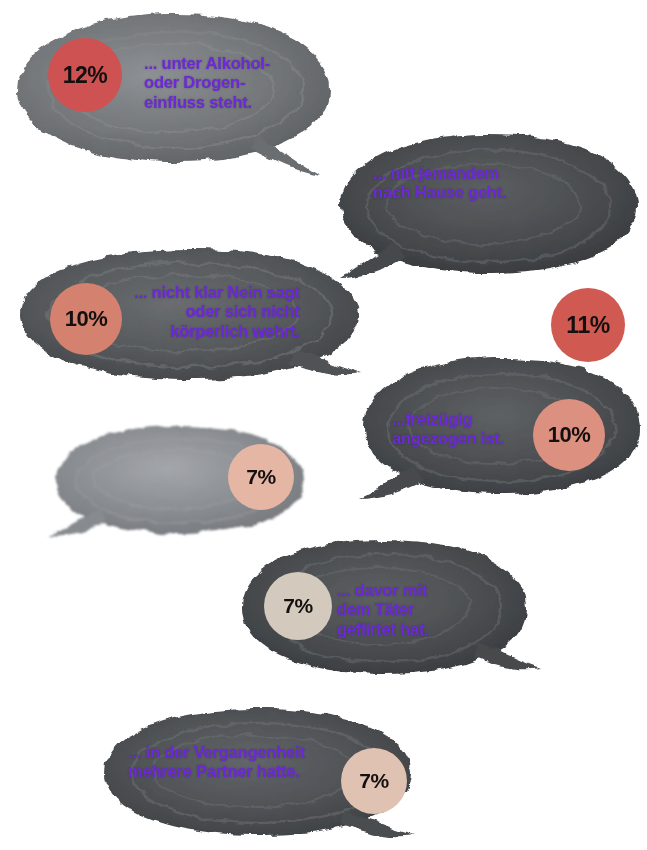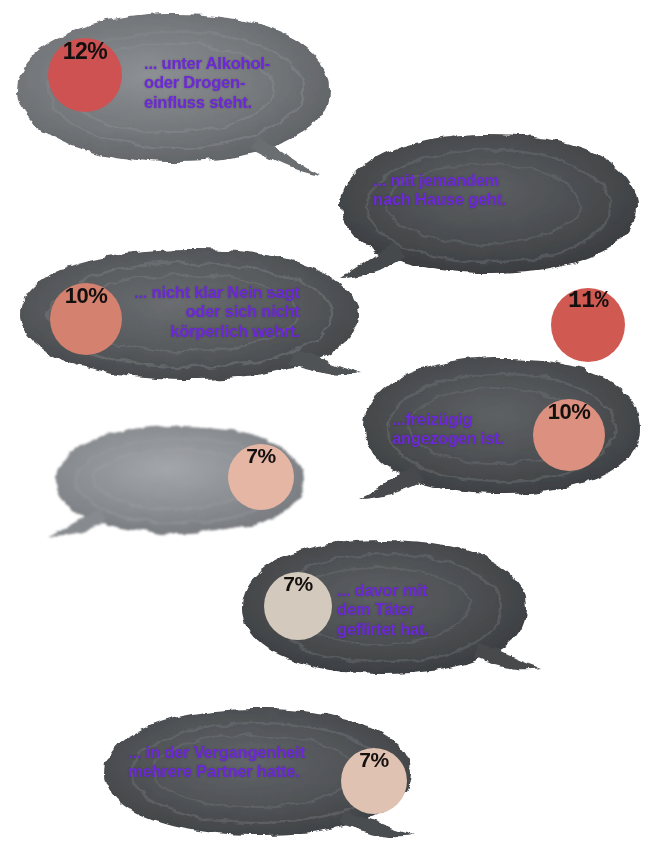--- a/index.html
+++ b/index.html
@@ -31,20 +31,21 @@
     left: 0; top: 0;
     width: 100%;
     height: 100%;
     display: block;
   }
 
   .pct-circle {
     position: absolute;
     border-radius: 50%;
     display: flex;
+    align-items: center;
     justify-content: center;
     color: #14100f;
     font-weight: 700;
     letter-spacing: -0.5px;
     font-family: "Liberation Sans", sans-serif;
   }
 
   .bubble-text {
     position: absolute;
     color: #6d28d9;
@@ -57,21 +58,21 @@
   }
 
   
   #bubble-alcohol { left: 4px;  top: 6px;   width: 340px; height: 178px; }
   #bubble-alcohol .pct-circle { left: 44px; top: 32px; width: 74px; height: 74px; font-size: 23px; }
   #bubble-alcohol .bubble-text { left: 140px; top: 48px; font-size: 16.5px; }
 
   
   #bubble-home { left: 329px; top: 128px; width: 318px; height: 165px; }
   #bubble-home .pct-circle { left: 222px; top: 160px; width: 74px; height: 74px; font-size: 23px; }
-  #bubble-home .bubble-text { left: 44px; top: 43px; font-size: 16.5px; }
+  #bubble-home .bubble-text { left: 44px; top: 36px; font-size: 16.5px; }
 
   
   #bubble-nosay { left: 6px;  top: 243px;  width: 366px; height: 152px; }
   #bubble-nosay .pct-circle { left: 44px; top: 40px; width: 72px; height: 72px; font-size: 22px; }
   #bubble-nosay .bubble-text { left: 128px; top: 40px; font-size: 16.5px; text-align: right; }
 
   
   #bubble-dressed { left: 356px; top: 352px; width: 291px; height: 158px; }
   #bubble-dressed .pct-circle { left: 177px; top: 47px; width: 72px; height: 72px; font-size: 22px; }
   #bubble-dressed .bubble-text { left: 36px; top: 58px; font-size: 16.5px; }
@@ -139,21 +140,21 @@
           <stop offset="100%" stop-color="#37393c"></stop>
         </radialGradient>
       </defs>
       <g filter="url(#rough2)">
         <path d="M160 6 C244 6 308 34 308 78 C308 120 244 146 160 146 C76 146 12 120 12 78 C12 34 76 6 160 6 Z" fill="url(#g2)"></path>
         <path d="M66 112 C48 126 28 140 10 150 C34 150 56 142 76 130 Z" fill="#45484b"></path>
         <ellipse cx="160" cy="78" rx="122" ry="56" fill="none" stroke="#6a6d70" stroke-width="2.4" opacity="0.5"></ellipse>
         <ellipse cx="154" cy="76" rx="96" ry="40" fill="none" stroke="#74777a" stroke-width="2" opacity="0.35"></ellipse>
       </g>
     </svg>
-    <div class="pct-circle" style="background: rgb(208, 90, 82); font-family: Liberation Mono, monospace;">
+    <div class="pct-circle" style="background: rgb(208, 90, 82);">
       <span>11%</span>
     </div>
     <div class="bubble-text">... mit jemandem
 nach Hause geht.</div>
   </div>
 
   <div class="bubble" id="bubble-nosay">
     <svg class="bubble-svg" viewBox="0 0 366 152" preserveAspectRatio="none">
       <defs>
         <filter id="rough3" x="-12%" y="-12%" width="124%" height="124%">

